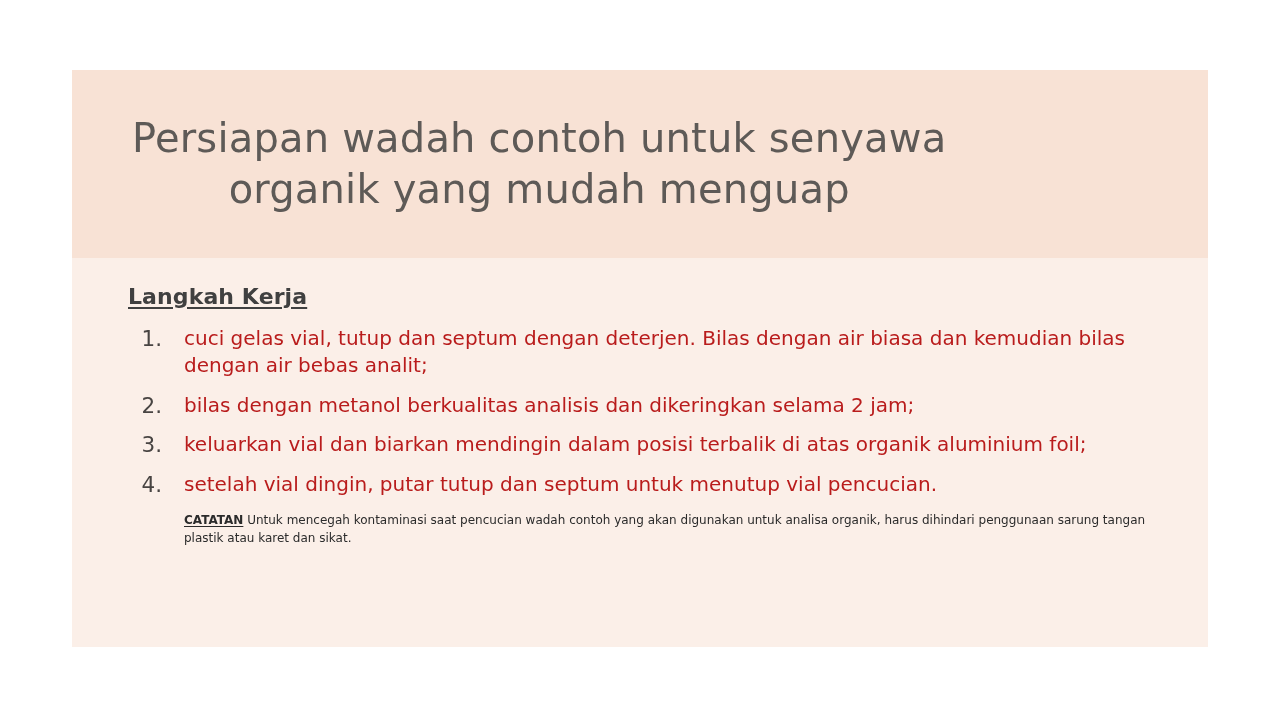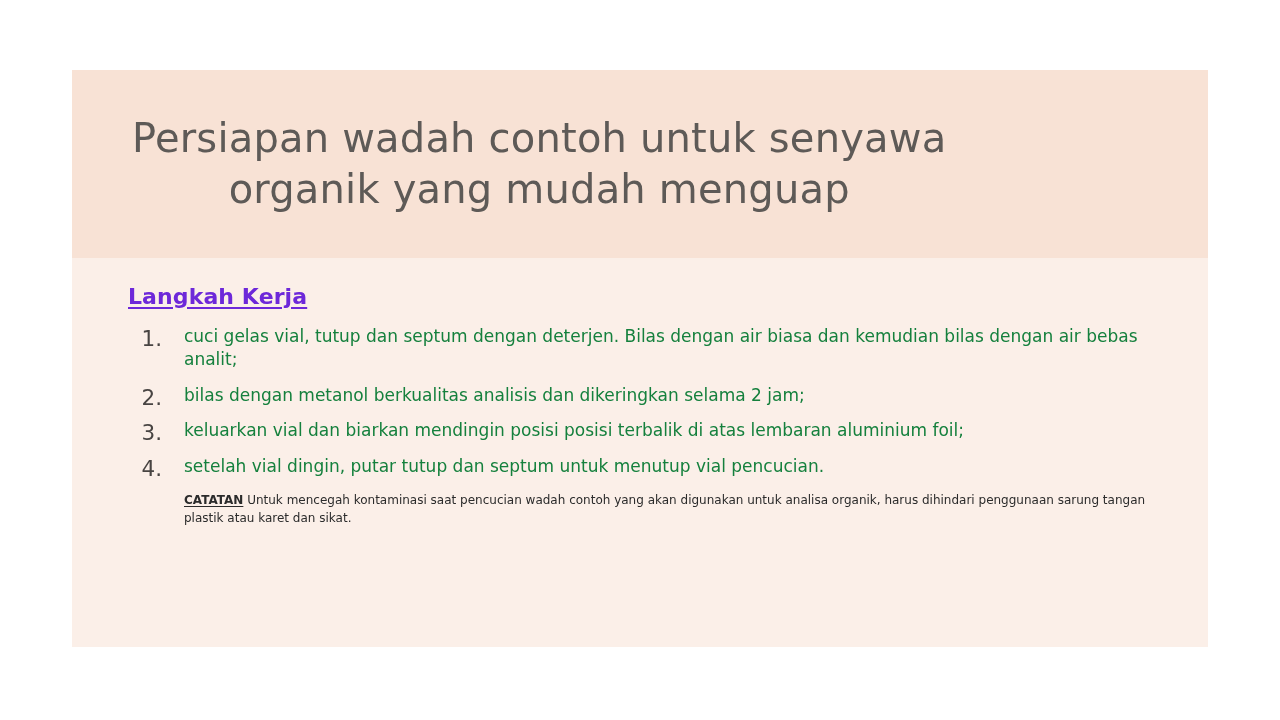--- a/index.html
+++ b/index.html
@@ -41,42 +41,42 @@
     max-width: 820px;
     white-space: pre-line;
   }
 
   .body {
     padding: 26px 56px 0 56px;
     box-sizing: border-box;
   }
 
   .section-heading {
-    color: #6d28d9;
+    color: #404040;
     font-size: 22px;
     font-weight: 700;
     text-decoration: underline;
     text-underline-offset: 3px;
     margin: 0 0 16px 0;
     letter-spacing: 0.1px;
   }
 
   ol.steps {
     margin: 0;
     padding: 0;
     list-style: none;
     counter-reset: stepcount;
   }
 
   ol.steps li {
     counter-increment: stepcount;
     position: relative;
     padding-left: 56px;
-    color: #15803d;
-    font-size: 17px;
+    color: #b91c1c;
+    font-size: 20px;
     line-height: 1.34;
     margin-bottom: 13px;
   }
 
   ol.steps li::before {
     content: counter(stepcount) ".";
     position: absolute;
     left: 0;
     top: 0;
     width: 34px;
@@ -109,21 +109,21 @@
 organik yang mudah menguap</div>
   </div>
 
   <div class="body">
 
     <div class="section-heading">Langkah Kerja</div>
 
     <ol class="steps">
       <li>cuci gelas vial, tutup dan septum dengan deterjen. Bilas dengan air biasa dan kemudian bilas dengan air bebas analit;</li>
       <li>bilas dengan metanol berkualitas analisis dan dikeringkan selama 2 jam;</li>
-      <li>keluarkan vial dan biarkan mendingin posisi posisi terbalik di atas lembaran aluminium foil;</li>
+      <li>keluarkan vial dan biarkan mendingin dalam posisi terbalik di atas organik aluminium foil;</li>
       <li>setelah vial dingin, putar tutup dan septum untuk menutup vial pencucian.</li>
     </ol>
 
     <div class="note">
       <span class="note-label">CATATAN</span><span> Untuk mencegah kontaminasi saat pencucian wadah contoh yang akan digunakan untuk analisa organik, harus dihindari penggunaan sarung tangan plastik atau karet dan sikat.</span>
     </div>
 
   </div>
 </div>
 

